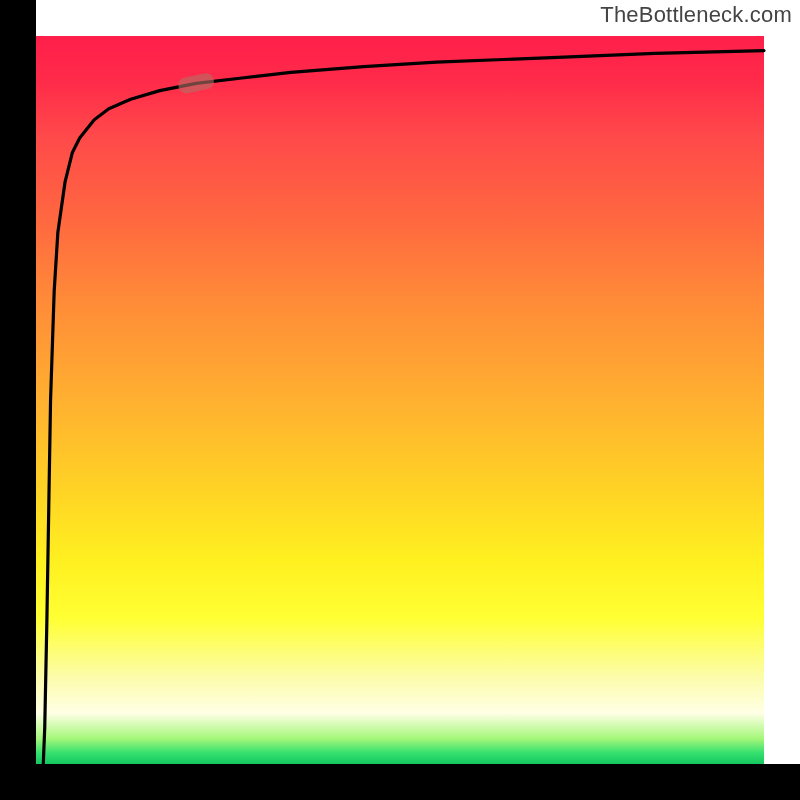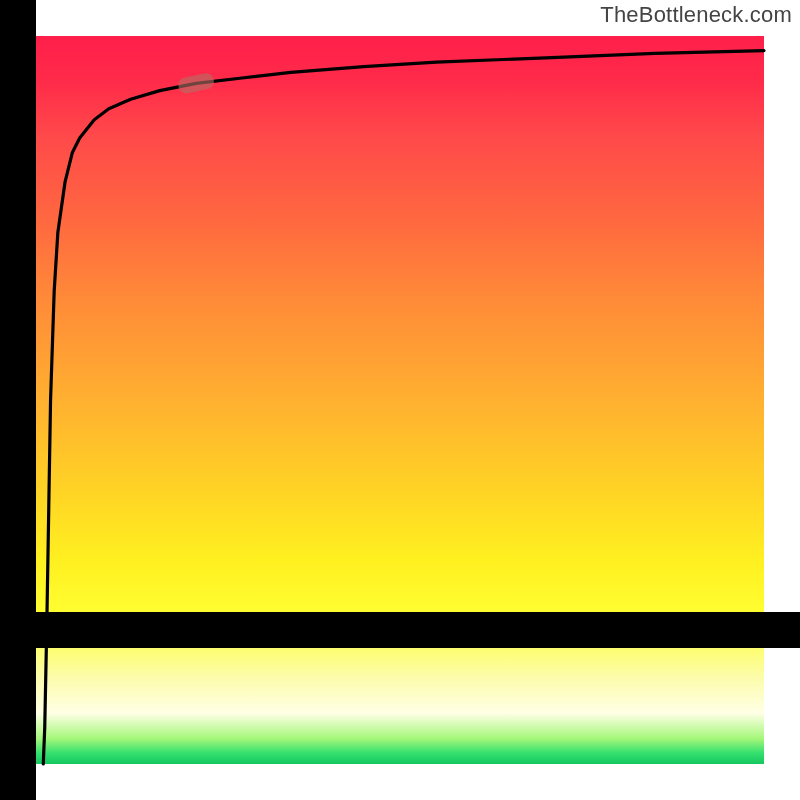--- a/index.html
+++ b/index.html
@@ -7,21 +7,21 @@
     padding: 0;
     width: 800px;
     height: 800px;
     overflow: hidden;
     font-family: Arial, Helvetica, sans-serif;
     background: #ffffff;
   }
   .frame {
     position: relative;
     width: 800px;
-    height: 648px;
+    height: 800px;
     border-radius: 29px;
   }
   .caption {
     position: absolute;
     top: 2px;
     right: 8px;
     color: #444;
     font-size: 22px;
     font-weight: 400;
     letter-spacing: 0.2px;

